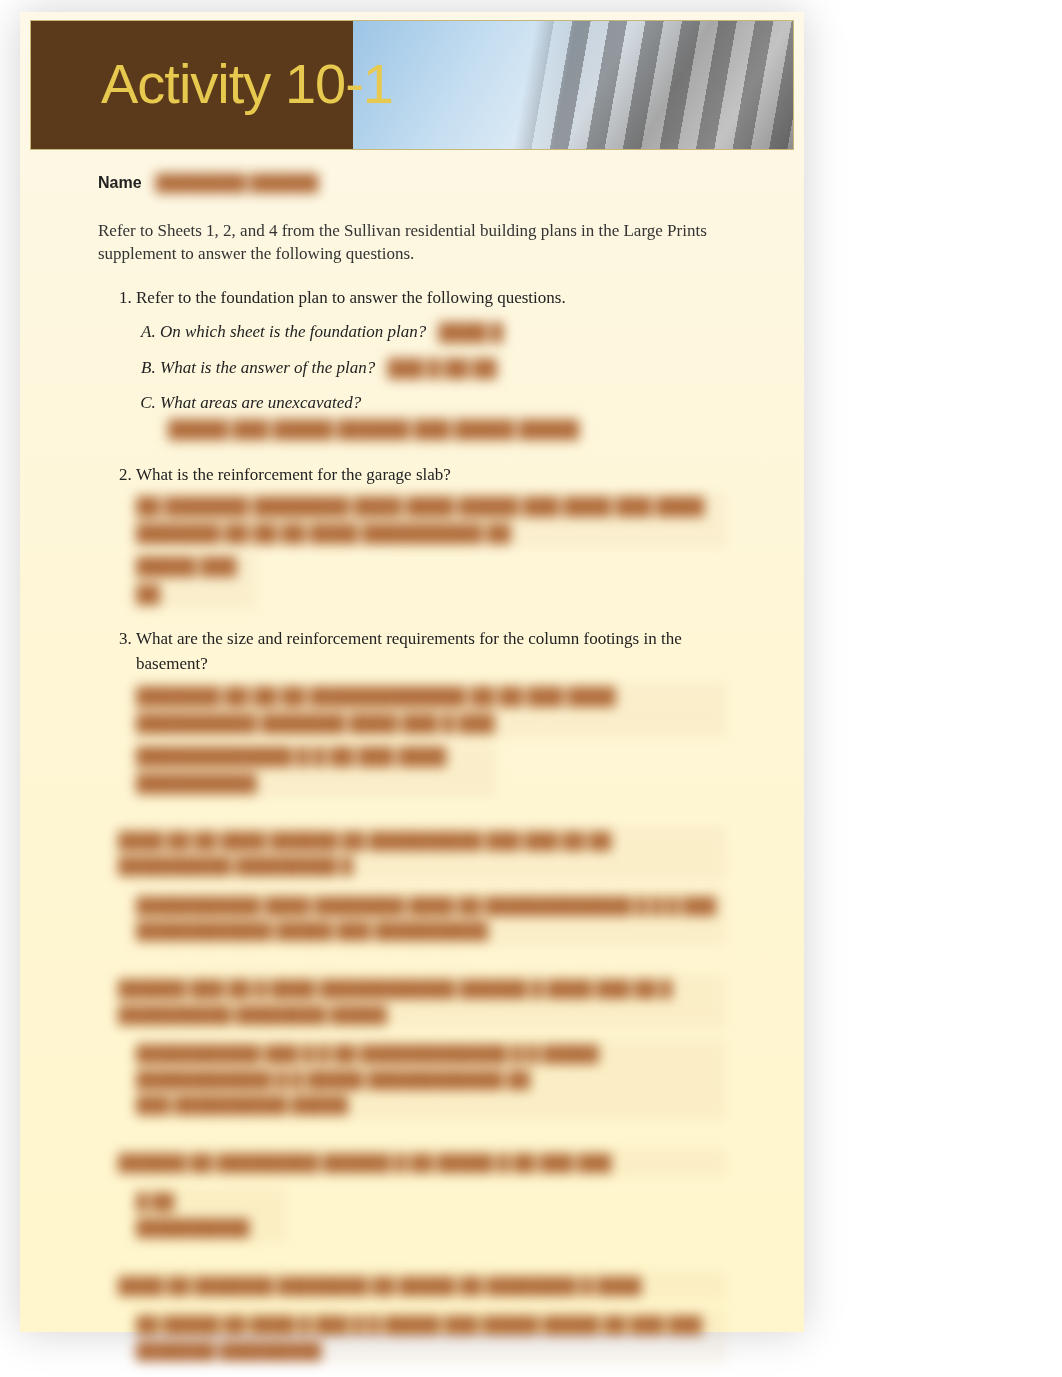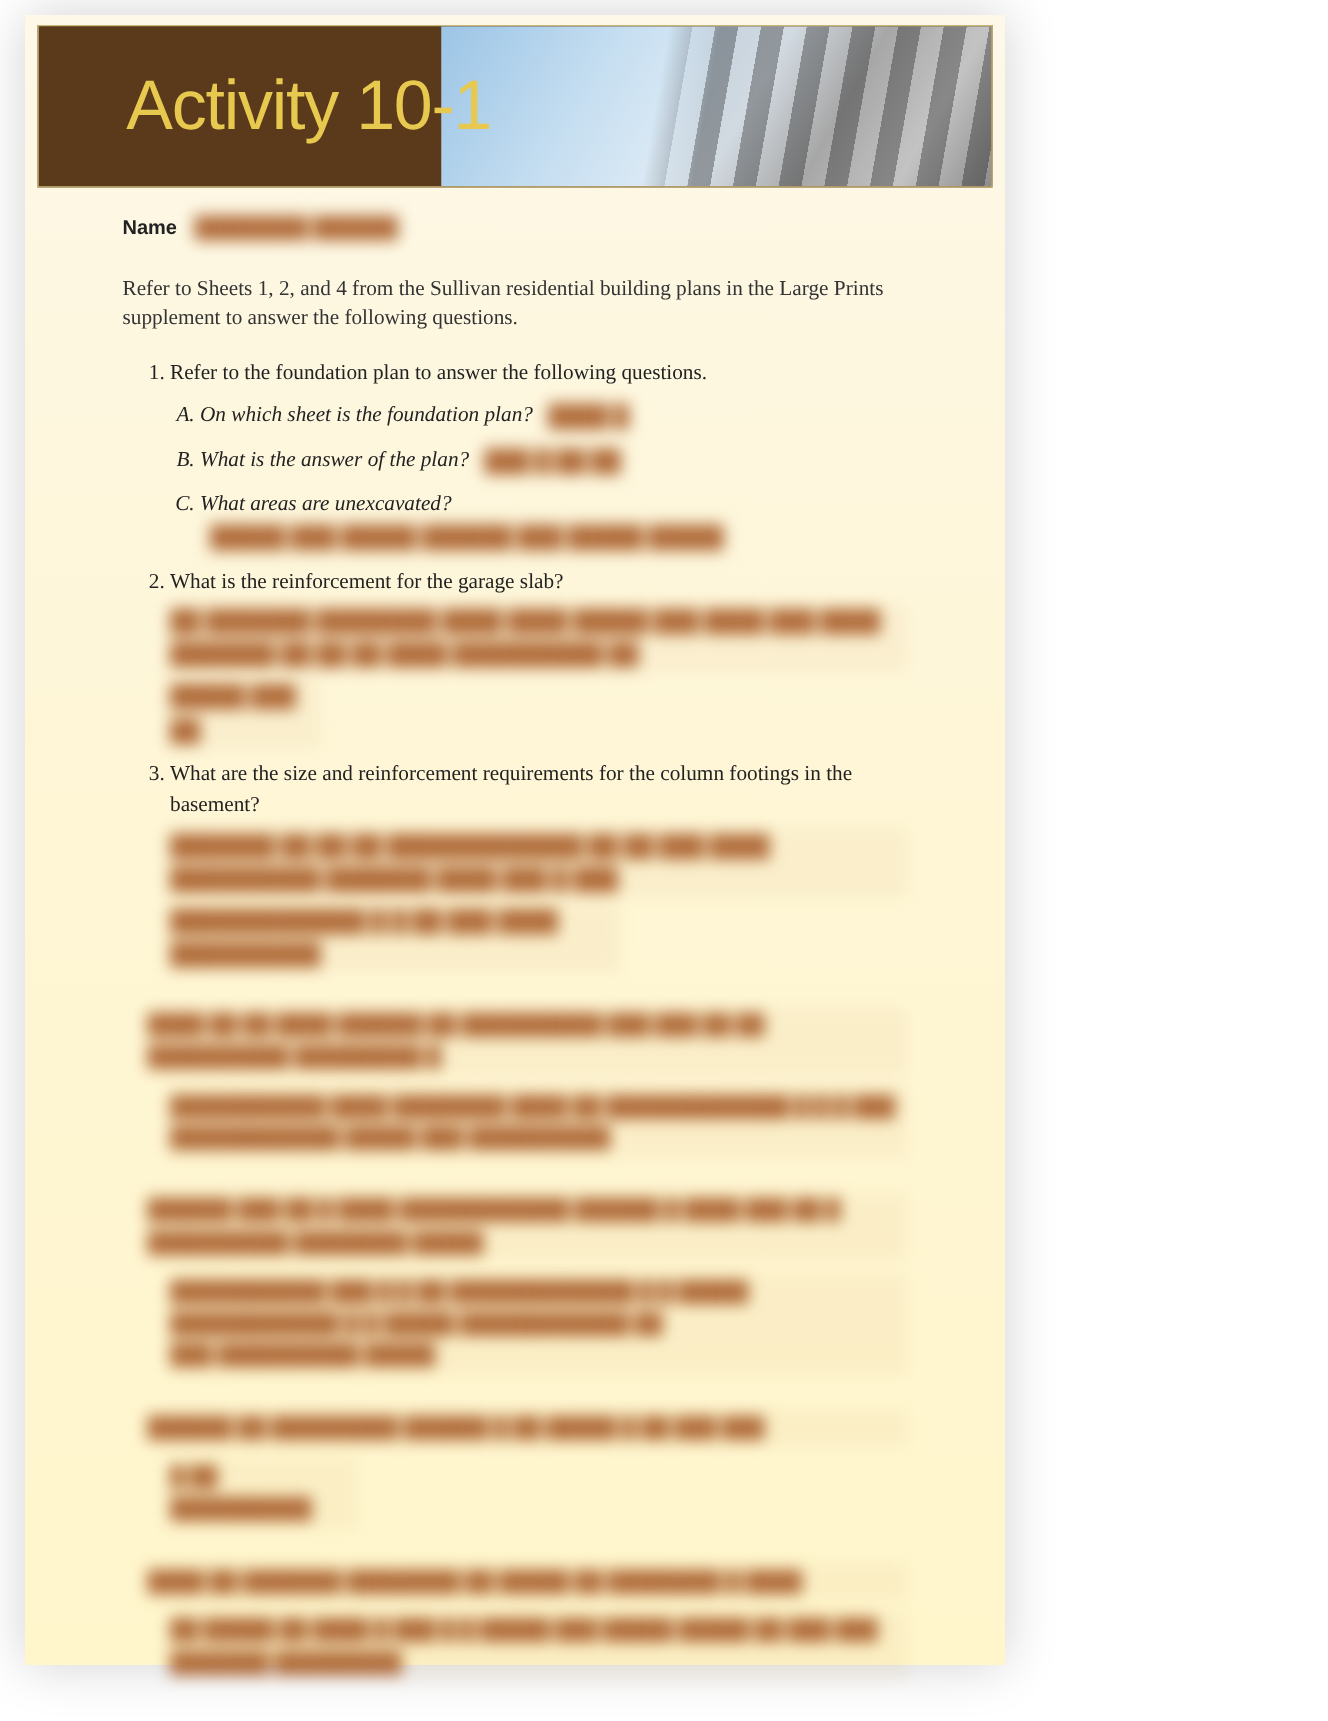--- a/index.html
+++ b/index.html
@@ -80,21 +80,21 @@
     line-height: 1.35;
     color: #333;
     margin-bottom: 20px;
   }
   ol.qlist {
     list-style: decimal;
     padding-left: 38px;
     font-size: 17px;
     color: #222;
   }
-  ol.qlist > li { margin-bottom: 8px; line-height: 1.5; }
+  ol.qlist > li { margin-bottom: 18px; line-height: 1.5; }
   ol.sublist {
     list-style: upper-alpha;
     padding-left: 24px;
     margin-top: 8px;
     font-style: italic;
   }
   ol.sublist > li { margin-bottom: 8px; }
   .inline-answer {
     display: inline-block;
     vertical-align: middle;

